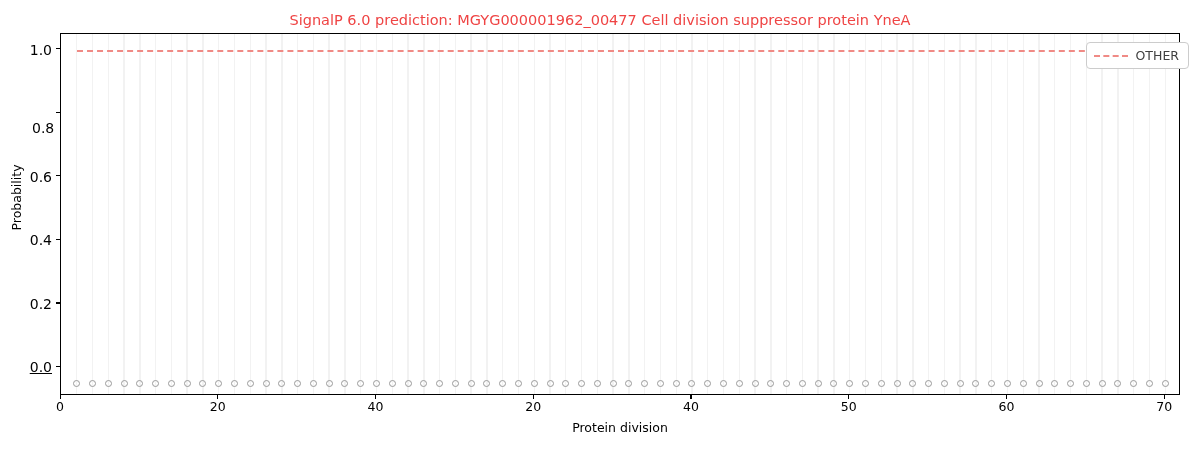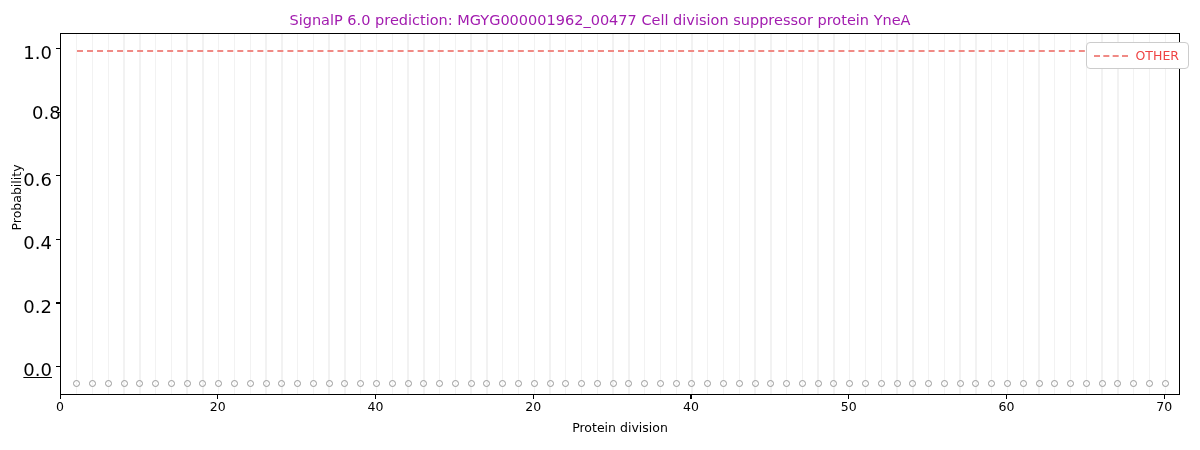--- a/index.html
+++ b/index.html
@@ -25,21 +25,21 @@
   }
 
   
   #chart-title {
     position: absolute;
     left: 0;
     top: 12px;
     width: 1200px;
     text-align: center;
     font-size: 14.5px;
-    color: #a21caf;
+    color: #ef4444;
     white-space: nowrap;
   }
 
   
   #plot-area {
     position: absolute;
     left: 60px;
     top: 33px;
     width: 1120px;
     height: 362px;
@@ -111,21 +111,21 @@
   
   .ytick {
     position: absolute;
     left: 0;
     width: 60px;
     height: 14px;
     margin-top: -7px;
     text-align: right;
     padding-right: 8px;
     box-sizing: border-box;
-    font-size: 18px;
+    font-size: 14px;
     color: #000;
   }
   .ytick-mark {
     position: absolute;
     left: 56px;
     width: 4px;
     height: 1.1px;
     background: #000;
   }
   #ylabel {
@@ -181,21 +181,21 @@
     gap: 8px;
     box-sizing: border-box;
   }
   .legend-swatch {
     width: 34px;
     height: 0;
     border-top: 2.1px dashed #f08a85;
   }
   .legend-text {
     font-size: 12.5px;
-    color: #ef4444;
+    color: #404040;
     white-space: nowrap;
   }
 </style>
 </head>
 <body>
 
 <div id="figure">
 
   <div id="chart-title">SignalP 6.0 prediction: MGYG000001962_00477 Cell division suppressor protein YneA</div>
 
@@ -421,21 +421,21 @@
 
   <div id="y-axis">
       <div class="ytick" style="top: 366.421px; text-decoration: underline;">0.0</div>
       <div class="ytick-mark" style="top: 365.921px;"></div>
       <div class="ytick" style="top: 302.912px;">0.2</div>
       <div class="ytick-mark" style="top: 302.412px;"></div>
       <div class="ytick" style="top: 239.404px;">0.4</div>
       <div class="ytick-mark" style="top: 238.904px;"></div>
       <div class="ytick" style="top: 175.895px;">0.6</div>
       <div class="ytick-mark" style="top: 175.395px;"></div>
-      <div class="ytick" style="top: 109px; padding-left: 32px;">0.8</div>
+      <div class="ytick" style="top: 127px; padding-left: 32px;">0.8</div>
       <div class="ytick-mark" style="top: 111.886px;"></div>
       <div class="ytick" style="top: 48.8772px;">1.0</div>
       <div class="ytick-mark" style="top: 48.3772px;"></div>
     </div>
   <div id="ylabel">Probability</div>
 
   <div id="x-axis">
       <div class="xtick" style="left: 60px;">0</div>
       <div class="xtick-mark" style="left: 59.5px;"></div>
       <div class="xtick" style="left: 217.746px;">20</div>

